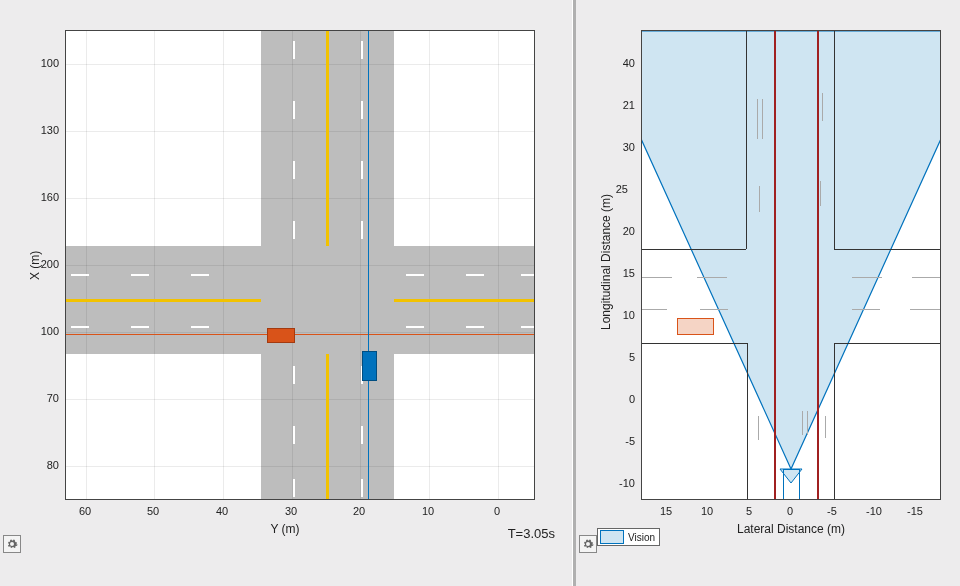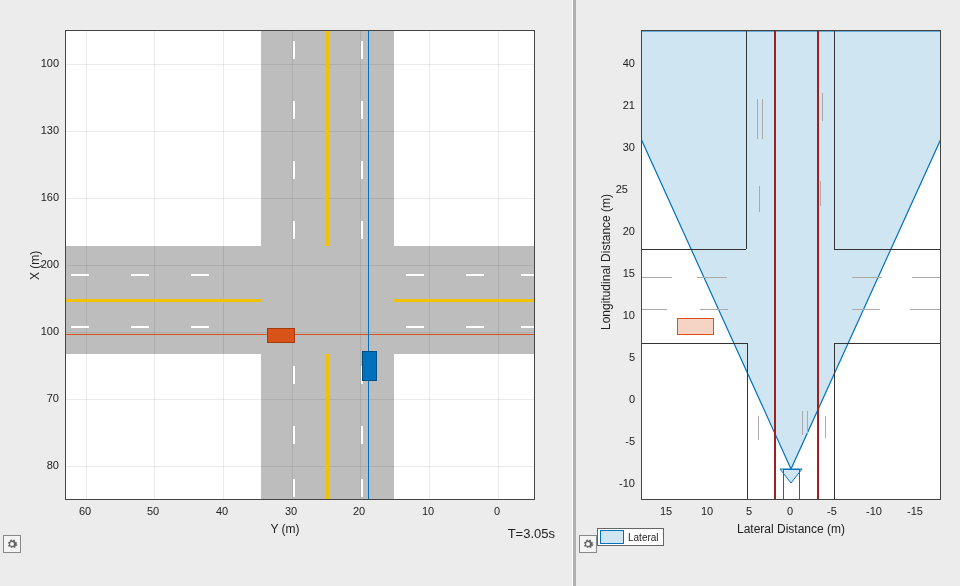--- a/index.html
+++ b/index.html
@@ -198,21 +198,21 @@
     <div class="ticklabel ticklabel-y" style="left:52px;top:189px">25</div>
     <div class="ticklabel ticklabel-y" style="left:59px;top:147px">30</div>
     <div class="ticklabel ticklabel-y" style="left:59px;top:105px">21</div>
     <div class="ticklabel ticklabel-y" style="left:59px;top:63px">40</div>
 
     <div class="axis-label" style="left:215px;top:522px;transform:translateX(-50%)">Lateral Distance (m)</div>
     <div class="axis-label vy" style="left:23px;top:330px">Longitudinal Distance (m)</div>
 
     <div class="legend-box" style="left:21px;bottom:40px">
       <div class="legend-swatch"></div>
-      <span>Lateral</span>
+      <span>Vision</span>
     </div>
 
     <div class="gear" style="left:3px;bottom:33px">
       <svg viewBox="0 0 24 24">
           <path d="M12 8a4 4 0 100 8 4 4 0 000-8zm9 4l2 1-1 3-2-.5a8 8 0 01-1.5 1.5l.5 2-3 1-1-2h-2l-1 2-3-1 .5-2A8 8 0 017 17l-2 .5-1-3 2-1v-2l-2-1 1-3 2 .5A8 8 0 018.5 6L8 4l3-1 1 2h2l1-2 3 1-.5 2A8 8 0 0119 8.5l2-.5 1 3-2 1v2z"></path>
         </svg>
     </div>
 
   </div>
 

